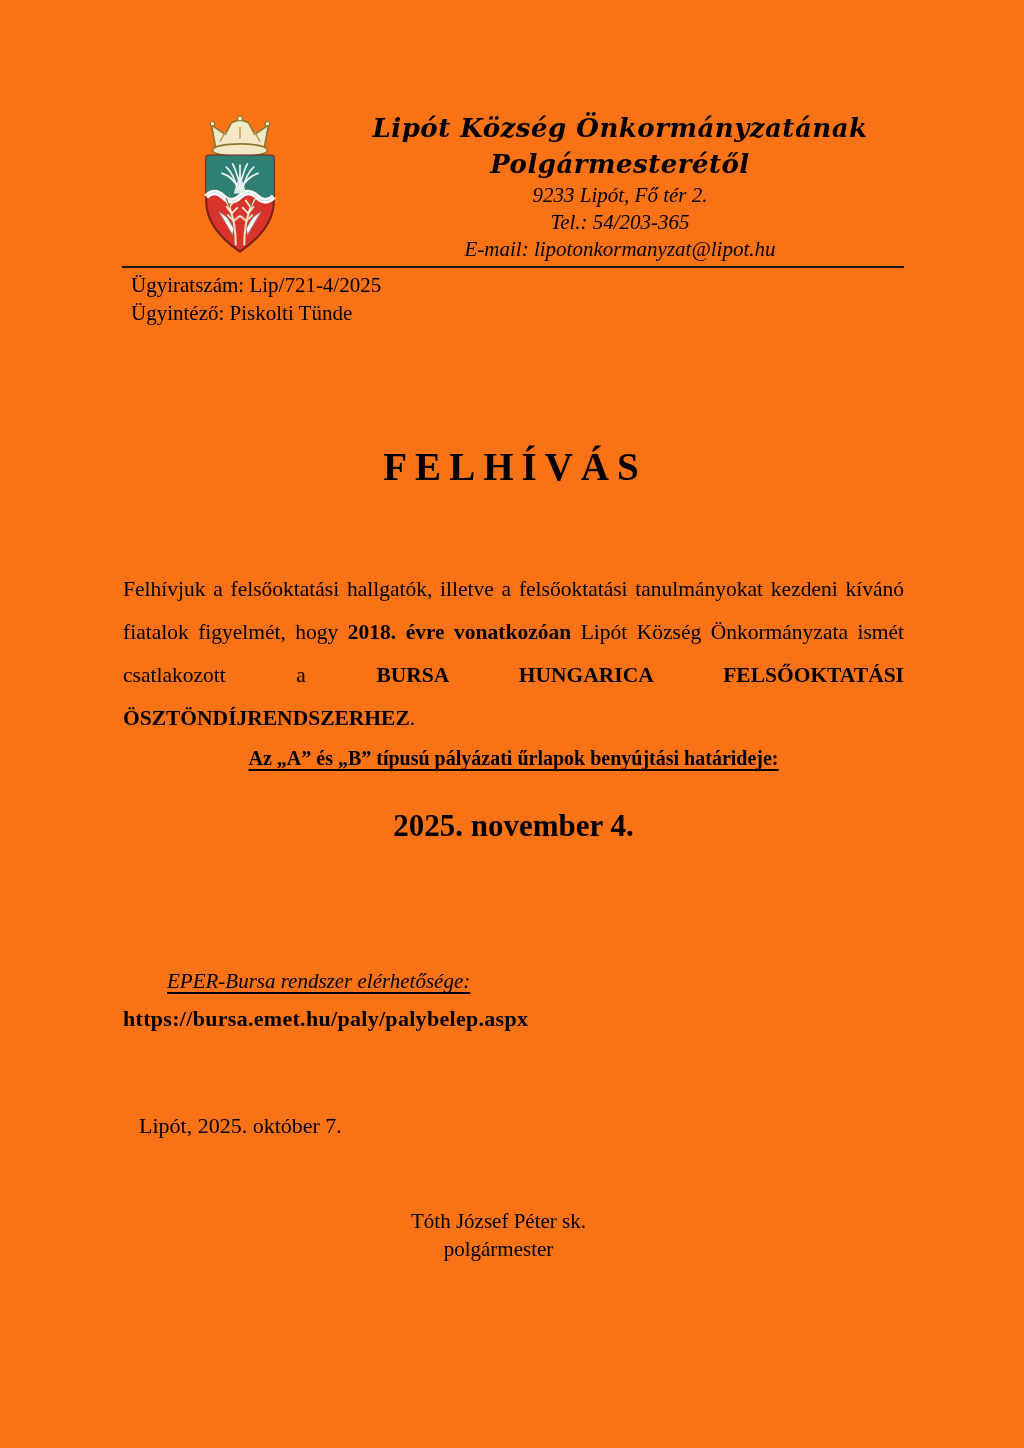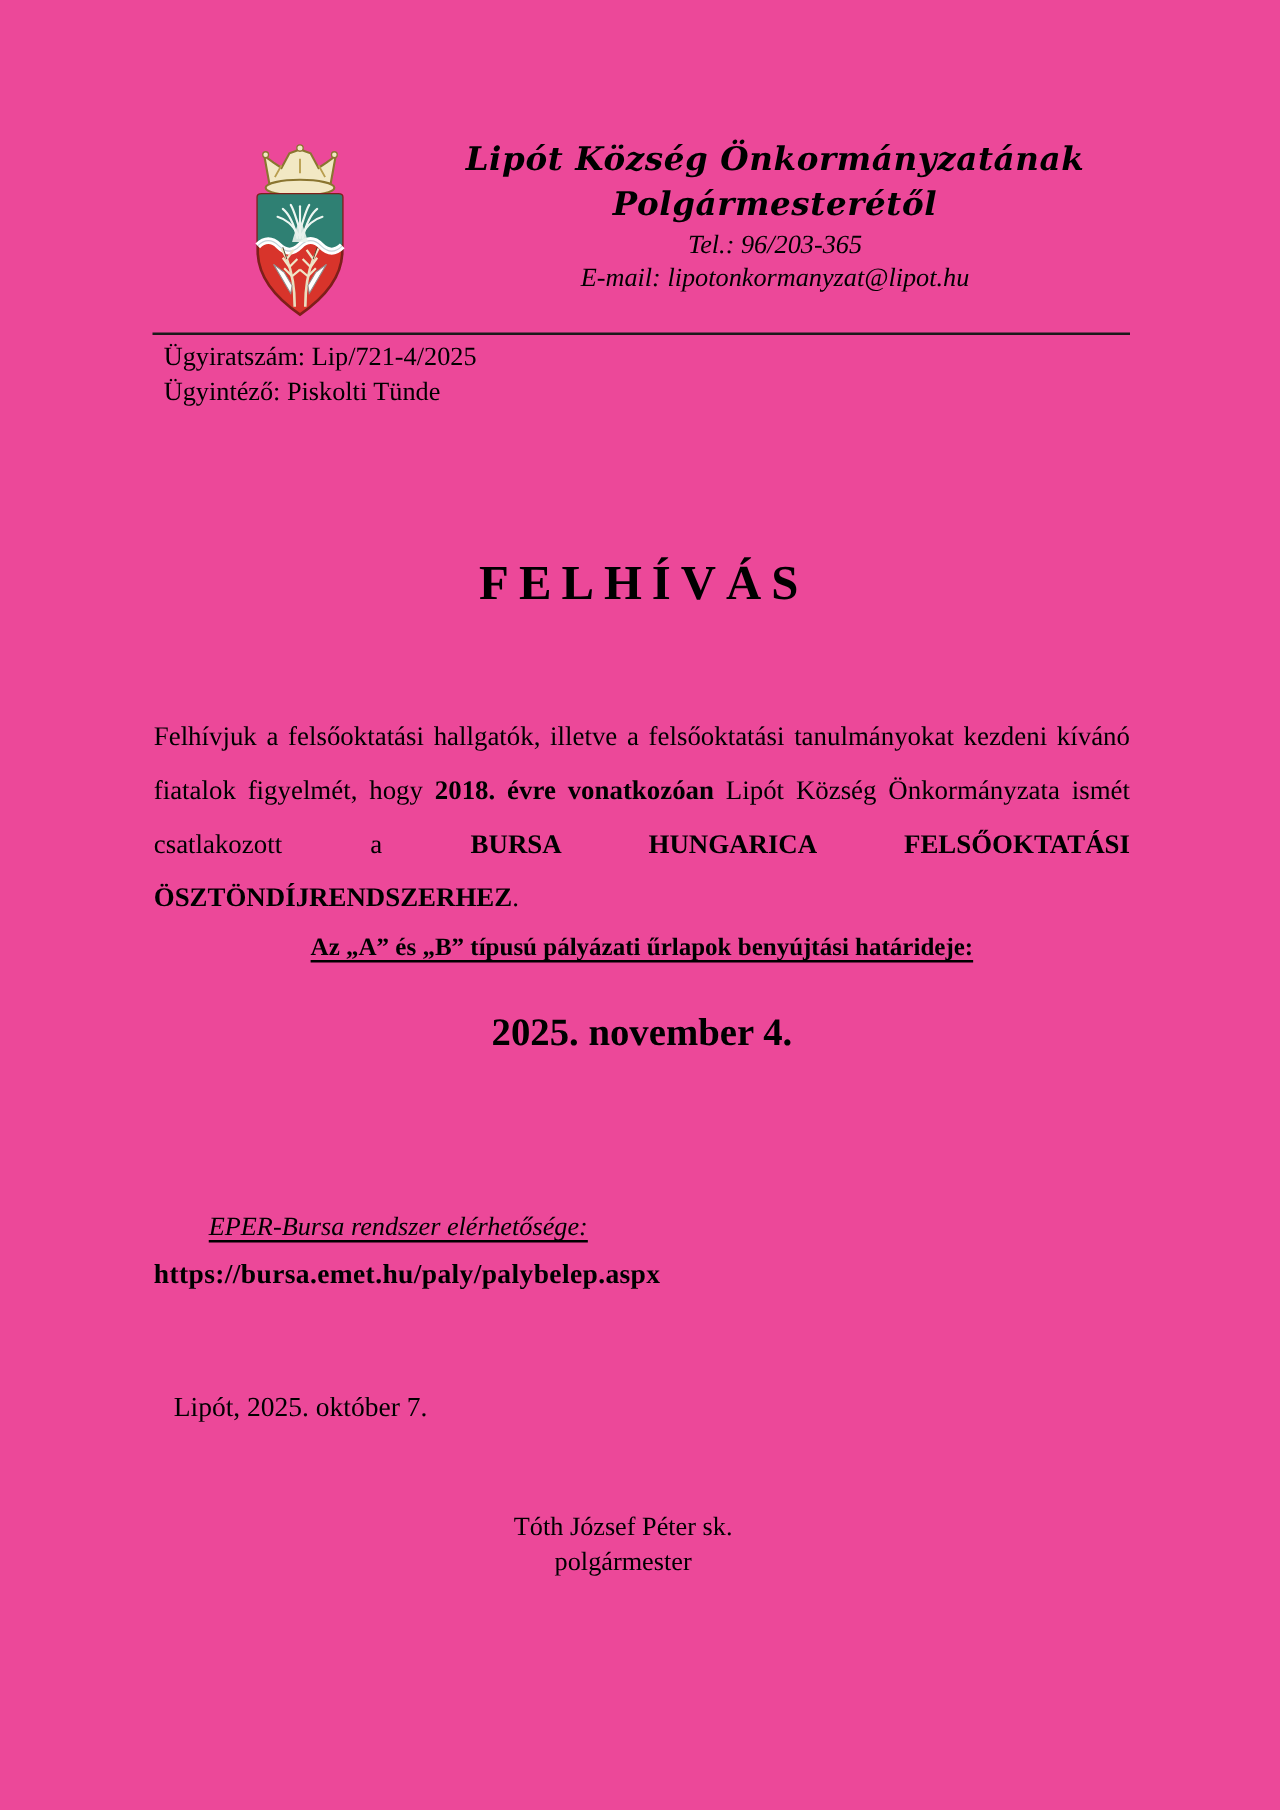--- a/index.html
+++ b/index.html
@@ -1,21 +1,21 @@
 <!DOCTYPE html>
 <html lang="hu"><head>
 <meta charset="utf-8">
 <style>
   html,body { margin:0; padding:0; }
   body {
     width:1024px; height:1448px; background:#ffffff; color:#000;
     font-family:"Liberation Serif", serif;
     -webkit-font-smoothing:antialiased;
   }
-  .page { position:relative; width:1024px; height:1448px; overflow:hidden; background:#ec4899; }
+  .page { position:relative; width:1024px; height:1448px; overflow:hidden; background:#f97316; }
 
   
   .arms { position:absolute; left:186px; top:110px; width:108px; height:148px; }
   .header-text {
     position:absolute; left:330px; top:110px; width:580px; text-align:center;
   }
   .org-line {
     font-family:"DejaVu Serif", serif;
     font-weight:bold; font-style:italic;
     font-size:26px; line-height:36px; letter-spacing:0.5px;
@@ -117,21 +117,22 @@
 
         <path d="M43 118 L30 96 L38 102 L44 112 Z" fill="#ffffff" stroke="#8f8f8f" stroke-width="0.8"></path>
         <path d="M57 118 L70 96 L62 102 L56 112 Z" fill="#ffffff" stroke="#8f8f8f" stroke-width="0.8"></path>
       </g>
     </svg>
   </div>
 
   <div class="header-text">
     <div class="org-line">Lipót Község Önkormányzatának</div>
     <div class="org-line">Polgármesterétől</div>
-    <div class="addr-line">Tel.: 96/203-365</div>
+    <div class="addr-line">9233 Lipót, Fő tér 2.</div>
+    <div class="addr-line">Tel.: 54/203-365</div>
     <div class="addr-line">E-mail: lipotonkormanyzat@lipot.hu</div>
   </div>
 
   <div class="rule"></div>
 
   <div class="ref">
     <div>Ügyiratszám: Lip/721-4/2025</div>
     <div>Ügyintéző: Piskolti Tünde</div>
   </div>
 

